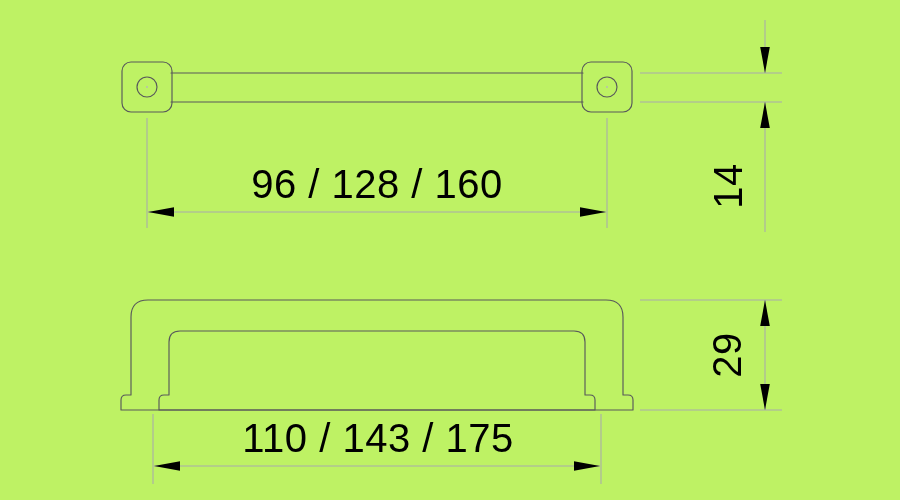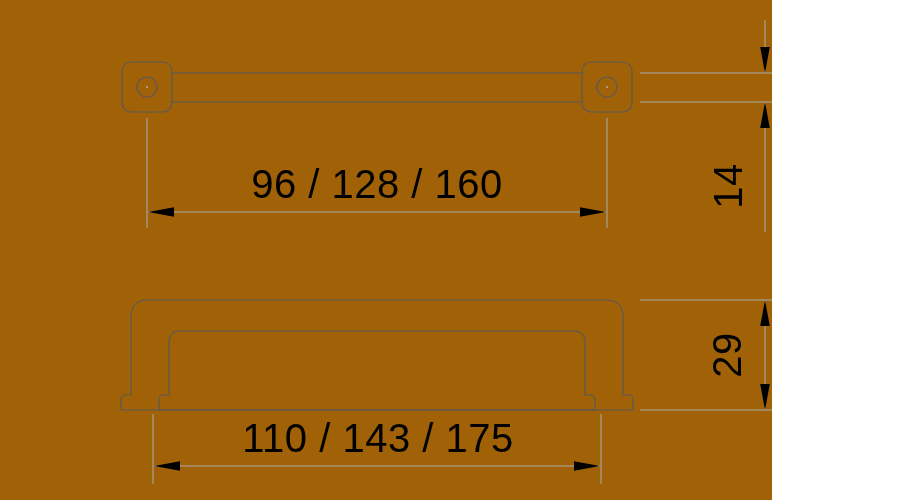--- a/index.html
+++ b/index.html
@@ -6,23 +6,23 @@
   html, body {
     margin: 0;
     padding: 0;
     background: #ffffff;
   }
   body {
     font-family: "Liberation Sans", sans-serif;
   }
   #drawing-root {
     position: relative;
-    width: 772px;
+    width: 900px;
     height: 500px;
-    background: #a16207;
+    background: #bef264;
     overflow: hidden;
   }
   #drawing-svg {
     display: block;
     width: 900px;
     height: 500px;
   }
   .part-outline {
     fill: none;
     stroke: #58595b;

